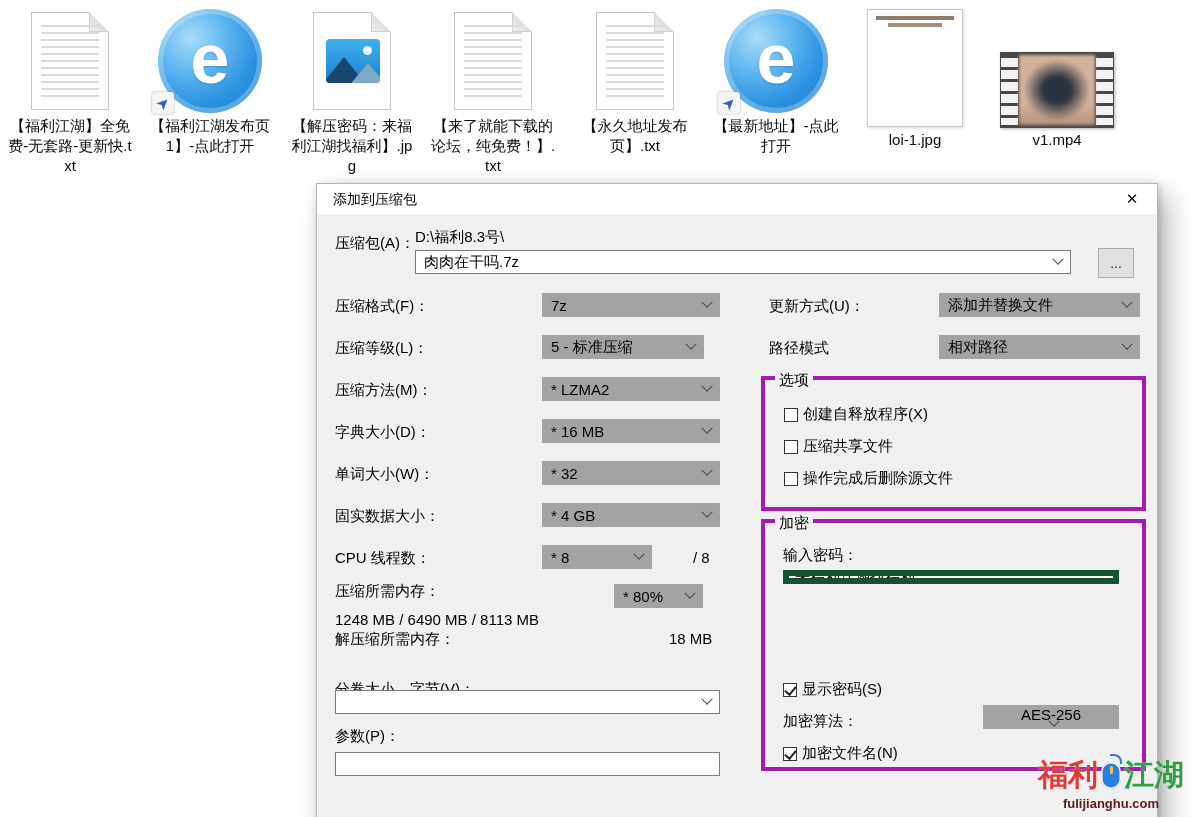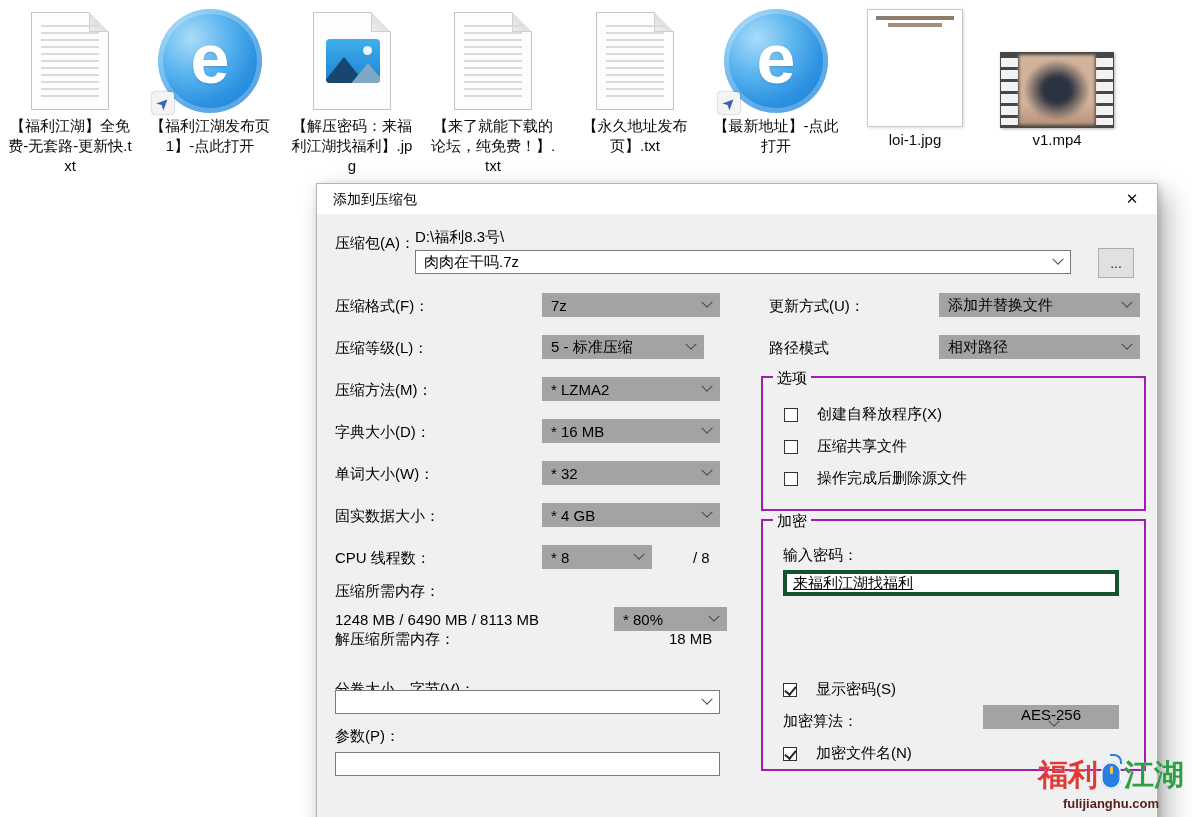--- a/index.html
+++ b/index.html
@@ -76,30 +76,30 @@
 
   .combo { position:absolute; height:24px; background:#a3a3a3; border:1px solid #a3a3a3;
     display:flex; align-items:center; padding:0 8px; cursor:default; }
   .combo.white { background:#ffffff; border-color:#7a7a7a; }
   .combo-text { flex:1; font-size:15px; color:#000; white-space:nowrap; overflow:hidden; }
   .chev { width:8px; height:8px; border-right:1.6px solid #4a4a4a; border-bottom:1.6px solid #4a4a4a;
     transform:rotate(45deg) translate(-2px,-2px); margin-left:6px; flex:none; }
 
   .tbox { position:absolute; height:24px; background:#ffffff; border:1px solid #7a7a7a;
     font-size:15px; padding:0 6px; font-family:inherit; }
-  .tbox.focus { border:4px solid #14532d; height:26px;text-decoration:underline; }
+  .tbox.focus { border:6px solid #14532d; height:14px; }
 
   .btn { position:absolute; background:#e1e1e1; border:1px solid #adadad; font-size:14px;
     color:#223; text-align:center; cursor:pointer; }
 
-  .group { position:absolute; border:2px solid #a21caf;padding-left:21px; }
+  .group { position:absolute; border:4px solid #a21caf;padding-left:21px; }
   .group-title { position:absolute; top:-9px; left:10px; background:#f0f0f0; padding:0 4px;
     font-size:15px; color:#000; }
 
-  .chk { position:absolute; display:flex; align-items:center; gap:19px; cursor:pointer; }
+  .chk { position:absolute; display:flex; align-items:center; gap:5px; cursor:pointer; }
   .cb { width:14px; height:14px; background:#fff; border:1px solid #333; flex:none; position:relative; }
   .cb.checked::after { content:""; position:absolute; left:2.5px; top:0.5px; width:5px; height:9px;
     border-right:2px solid #222; border-bottom:2px solid #222; transform:rotate(40deg); }
   .chk-label { font-size:15px; color:#000; white-space:nowrap; }
 
   
   .logo { position:absolute; right:8px; bottom:6px; text-align:center; }
   .logo-row { display:flex; align-items:center; gap:3px; font-weight:bold; font-size:30px; }
   .logo-red { color:#e03a36; text-shadow:0 0 1px #fff; }
   .logo-green { color:#2f9e44; text-shadow:0 0 1px #fff; }
@@ -257,21 +257,21 @@
 
   <div class="lbl" style="left:18px; top:365px;">CPU 线程数：</div>
   <div class="combo" style="left:225px; top:361px; width:110px;">
     <span class="combo-text">* 8</span>
       <span class="chev"></span>
   </div>
   <div class="val" style="left:376px; top:365px;">/ 8</div>
 
   <div class="lbl" style="left:18px; top:398px;">压缩所需内存：</div>
   <div class="val" style="left:18px; top:419px;margin-top:8px;">1248 MB / 6490 MB / 8113 MB</div>
-  <div class="combo" style="left:297px; top:423px; width:113px;">
+  <div class="combo" style="left:297px; top:400px; width:89px;">
     <span class="combo-text">* 80%</span>
       <span class="chev"></span>
   </div>
   <div class="lbl" style="left:18px; top:446px;">解压缩所需内存：</div>
   <div class="val" style="left:352px; top:446px;">18 MB</div>
 
   <div class="lbl" style="left:18px; top:496px;">分卷大小，字节(V)：</div>
   <div class="combo white" style="left:18px; top:506px; width:385px;">
     <span class="combo-text"></span>
       <span class="chev"></span>

